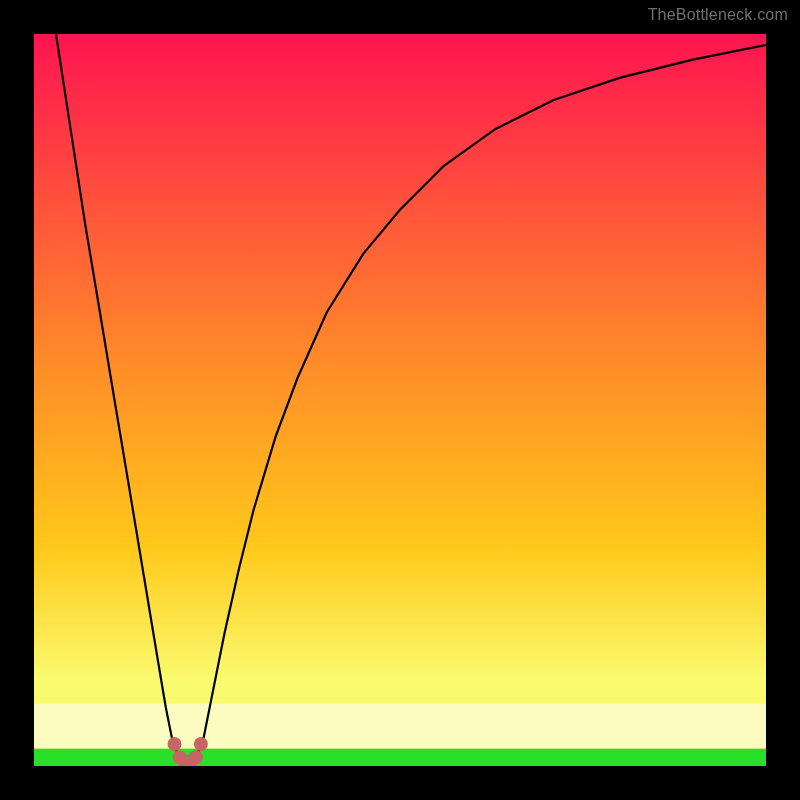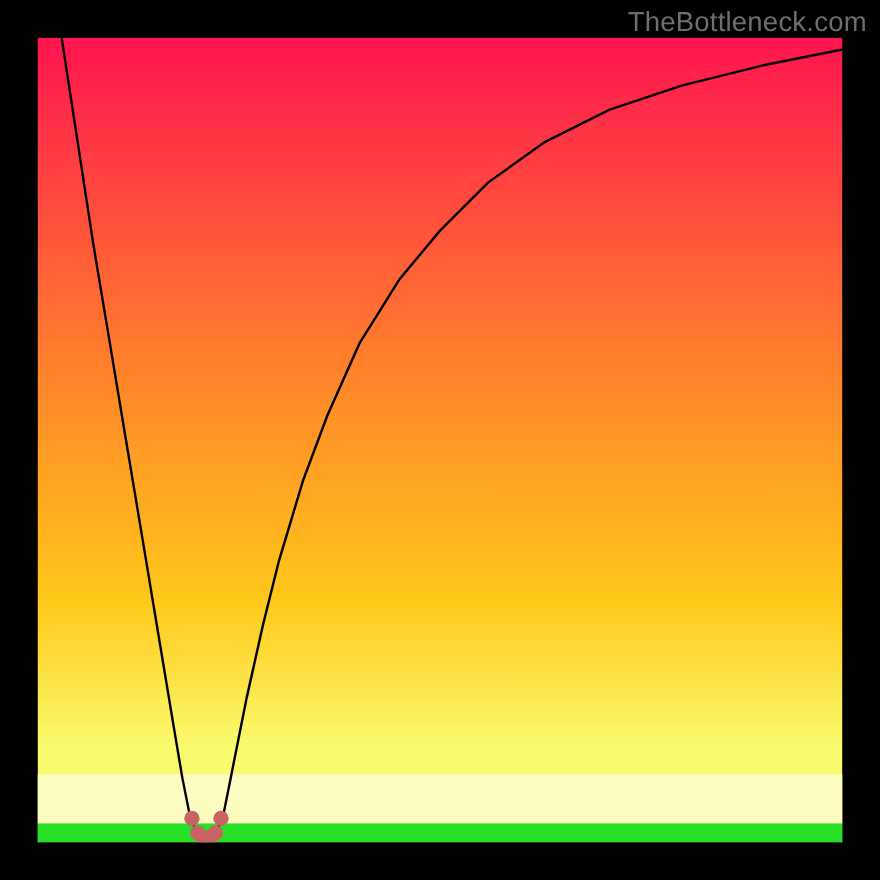--- a/index.html
+++ b/index.html
@@ -25,21 +25,21 @@
     top: 34px;
     width: 732px;
     height: 732px;
     overflow: hidden;
   }
   .watermark {
     position: absolute;
     top: 6px;
     right: 12px;
     color: #6f6f6f;
-    font-size: 25px;
+    font-size: 16px;
     font-weight: 400;
     letter-spacing: 0.2px;
   }
   svg { display: block; }
 </style>
 </head>
 <body>
 
 <div class="frame">
 

